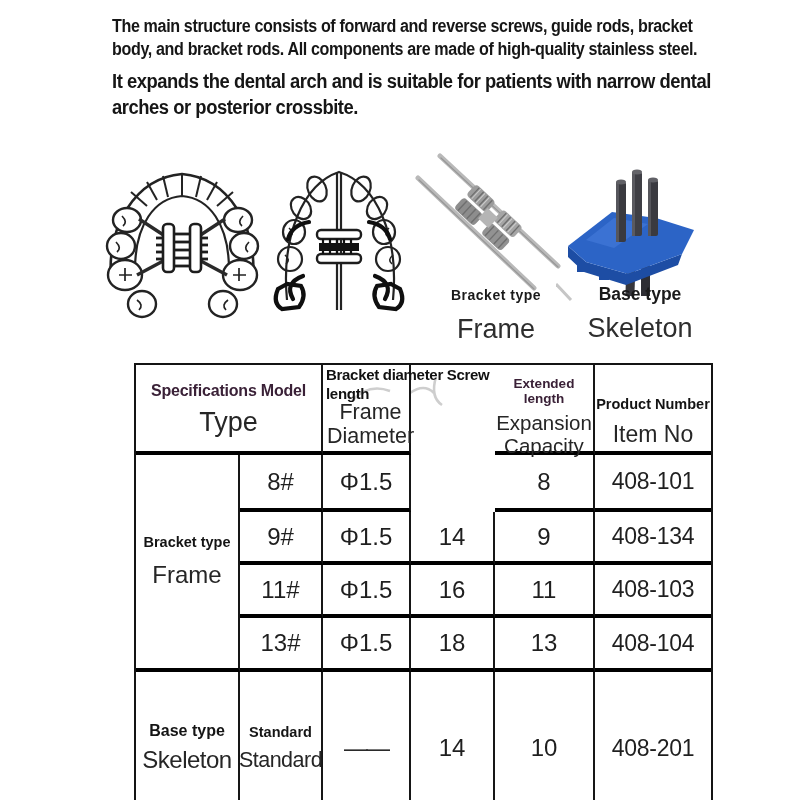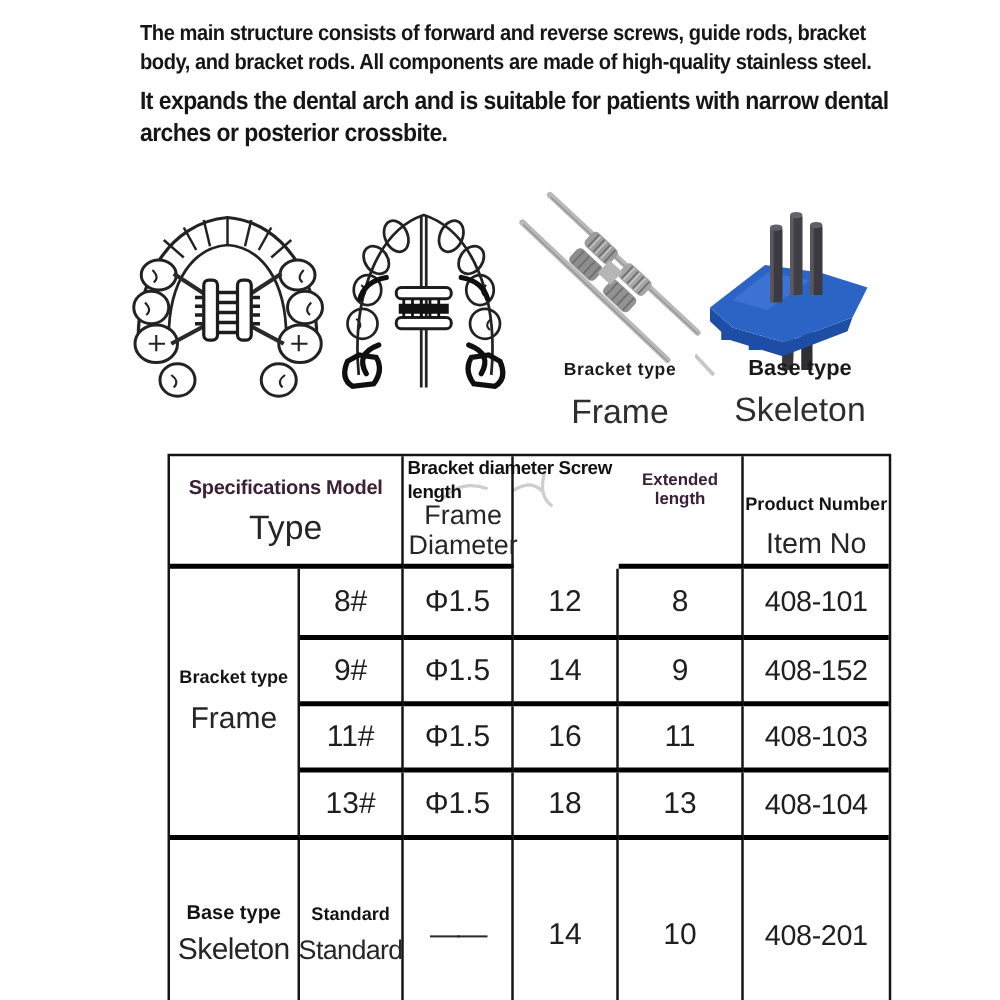--- a/index.html
+++ b/index.html
@@ -240,42 +240,42 @@
 
     <div class="cell h-type" style="grid-column:1/3;grid-row:1">
       <span class="hsub plum">Specifications Model</span>
       <span class="hbig">Type</span>
     </div>
     <div class="cell h-diam" style="grid-column:3;grid-row:1">
       <span class="hbig">Frame Diameter</span>
     </div>
     <div class="cell h-exp" style="grid-column:5;grid-row:1">
       <span class="hsub plum">Extended length</span>
+      <span class="hbig">Expansion Capacity</span>
     </div>
     <div class="cell h-item no-r" style="grid-column:6;grid-row:1">
       <span class="hsub">Product Number</span>
       <span class="hbig">Item No</span>
     </div>
 
     <div class="cell glabel" style="grid-column:1;grid-row:2/6">
       <span class="hsub">Bracket type</span>
       <span class="gbig">Frame</span>
     </div>
 
     <div class="cell num" style="grid-column:2;grid-row:2">8#</div>
     <div class="cell num" style="grid-column:3;grid-row:2">Φ1.5</div>
-    <div class="cell num" style="grid-column:4;grid-row:2">12</div>
     <div class="cell num" style="grid-column:5;grid-row:2">8</div>
     <div class="cell item no-r" style="grid-column:6;grid-row:2">408-101</div>
 
     <div class="cell num" style="grid-column:2;grid-row:3">9#</div>
     <div class="cell num" style="grid-column:3;grid-row:3">Φ1.5</div>
     <div class="cell num" style="grid-column:4;grid-row:3">14</div>
     <div class="cell num" style="grid-column:5;grid-row:3">9</div>
-    <div class="cell item no-r" style="grid-column:6;grid-row:3">408-152</div>
+    <div class="cell item no-r" style="grid-column:6;grid-row:3">408-134</div>
 
     <div class="cell num" style="grid-column:2;grid-row:4">11#</div>
     <div class="cell num" style="grid-column:3;grid-row:4">Φ1.5</div>
     <div class="cell num" style="grid-column:4;grid-row:4">16</div>
     <div class="cell num" style="grid-column:5;grid-row:4">11</div>
     <div class="cell item no-r" style="grid-column:6;grid-row:4">408-103</div>
 
     <div class="cell num" style="grid-column:2;grid-row:5">13#</div>
     <div class="cell num" style="grid-column:3;grid-row:5">Φ1.5</div>
     <div class="cell num" style="grid-column:4;grid-row:5">18</div>

